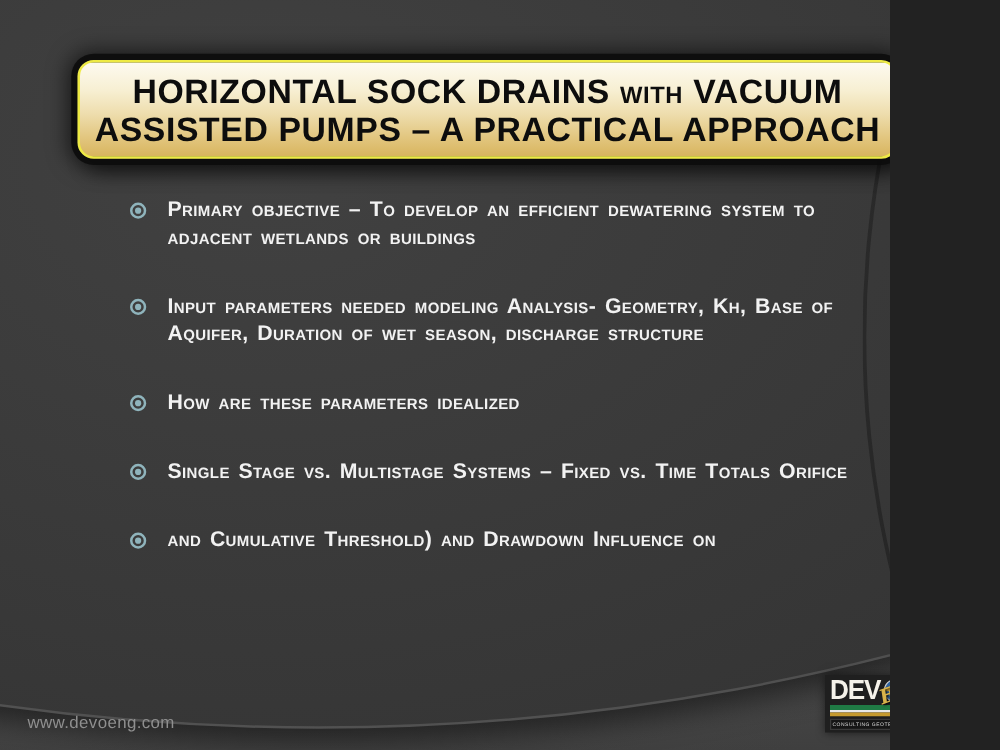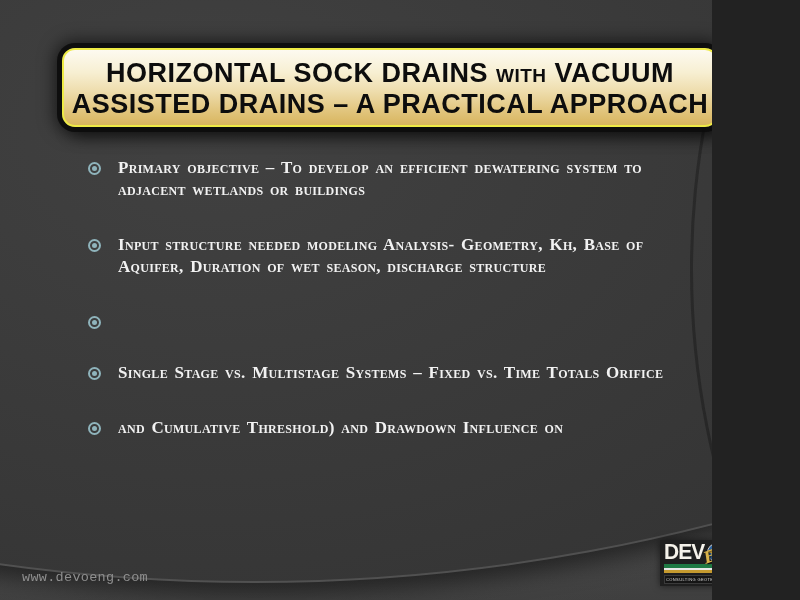--- a/index.html
+++ b/index.html
@@ -33,43 +33,42 @@
     text-align:center;
   }
   .title-box h1 {
     margin:0; padding-top:8px; font-weight:bold; font-size:27px; line-height:31px;
     color:#0d0d0d; font-variant:small-caps; letter-spacing:0.5px;
   }
   .title-box .line { white-space:nowrap; }
 
   
   .bullets {
-    position:absolute; left:0; top:157px; width:100%;
-    padding:0 50px 0 88px; box-sizing:border-box;font-family:Liberation Serif, serif;
+    position:absolute; left:16px; top:157px; width:100%;
+    padding:0 50px 0 88px; box-sizing:border-box;
   }
   .bullet { display:flex; margin-bottom:33px; }
   .marker {
     flex:0 0 auto; width:9px; height:9px; border:2px solid #8fb4bc;
     border-radius:50%; margin-top:5px; position:relative;
   }
   .marker::after {
     content:""; position:absolute; left:2px; top:2px; width:5px; height:5px;
     border-radius:50%; background:#8fb4bc;
   }
   .btext {
     margin-left:17px; font-weight:bold; font-size:17px; line-height:22px;
     color:#f2f2f2; font-variant:small-caps; letter-spacing:0.3px; word-spacing:2px;
   }
   .btext .line { white-space:nowrap; }
 
   
   .footer-url {
     position:absolute; left:22px; top:570px; font-size:13.5px; color:#8f8f8f;
     letter-spacing:0.3px;
-    font-family:Liberation Mono, monospace;
   }
 
   
   .logo { position:absolute; left:660px; top:540px; width:140px; height:56px; }
   .logo-plaque {
     position:absolute; left:0; top:0; width:86px; padding:2px 3px 2px 4px;
     background:#1f1f1f; box-shadow:0 0 7px rgba(0,0,0,0.55);
   }
   .logo-brand-row { display:flex; align-items:center; }
   .logo-brand {
@@ -107,41 +106,44 @@
 
 <div class="slide">
 
   <div class="bg-dark"></div>
   <div class="bg-fold"></div>
   <div class="bg-shade"></div>
 
   <div class="title-box">
     <h1>
         <div class="line">HORIZONTAL SOCK DRAINS with VACUUM</div>
-        <div class="line">ASSISTED DRAINS – A PRACTICAL APPROACH</div>
+        <div class="line">ASSISTED PUMPS – A PRACTICAL APPROACH</div>
       </h1>
   </div>
 
   <div class="bullets">
     <div class="bullet">
       <span class="marker"></span>
       <div class="btext">
           <div class="line">Primary objective – To develop an efficient dewatering system to</div>
           <div class="line">adjacent wetlands or buildings</div>
         </div>
     </div>
     <div class="bullet">
       <span class="marker"></span>
       <div class="btext">
-          <div class="line">Input structure needed modeling Analysis- Geometry, Kh, Base of</div>
+          <div class="line">Input parameters needed modeling Analysis- Geometry, Kh, Base of</div>
           <div class="line">Aquifer, Duration of wet season, discharge structure</div>
         </div>
     </div>
     <div class="bullet">
       <span class="marker"></span>
+      <div class="btext">
+          <div class="line">How are these parameters idealized</div>
+        </div>
     </div>
     <div class="bullet">
       <span class="marker"></span>
       <div class="btext">
           <div class="line">Single Stage vs. Multistage Systems – Fixed vs. Time Totals Orifice</div>
         </div>
     </div>
     <div class="bullet">
       <span class="marker"></span>
       <div class="btext">

